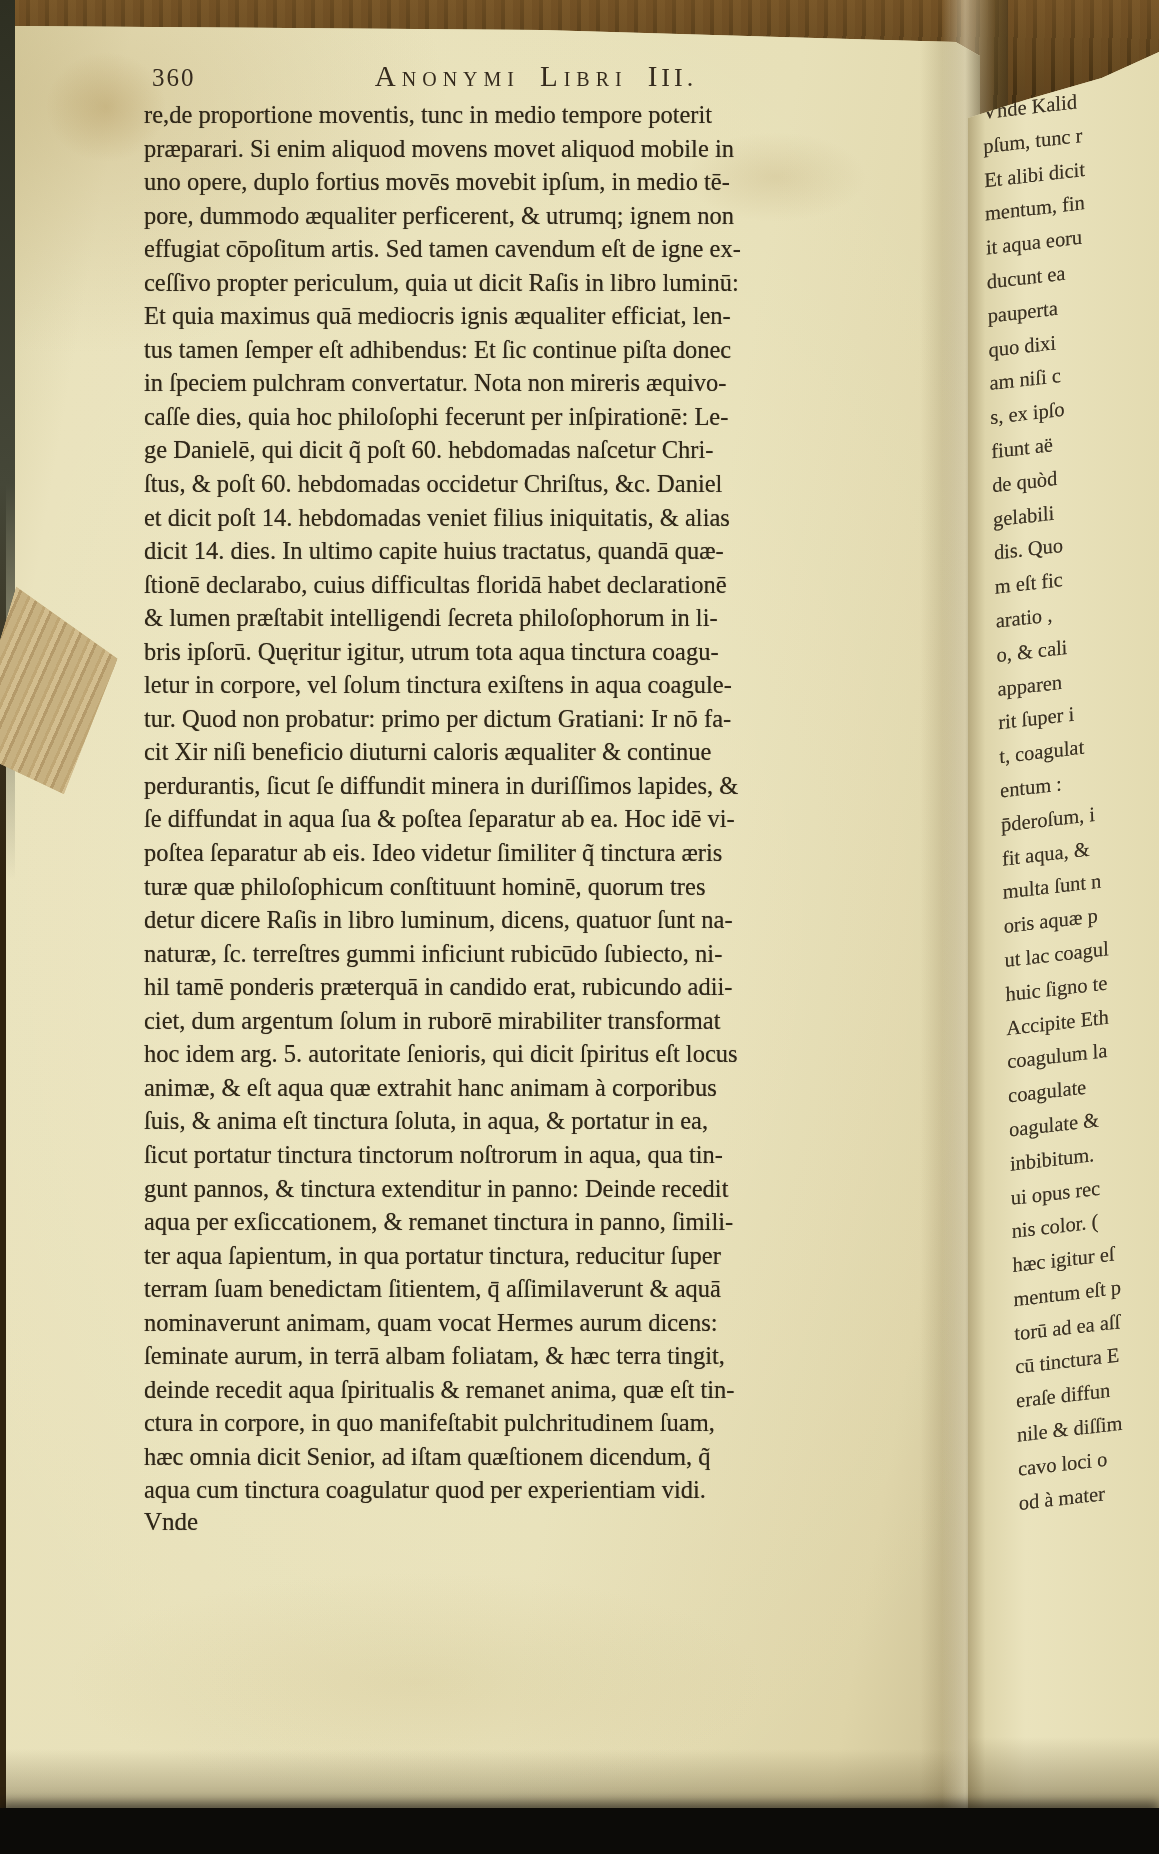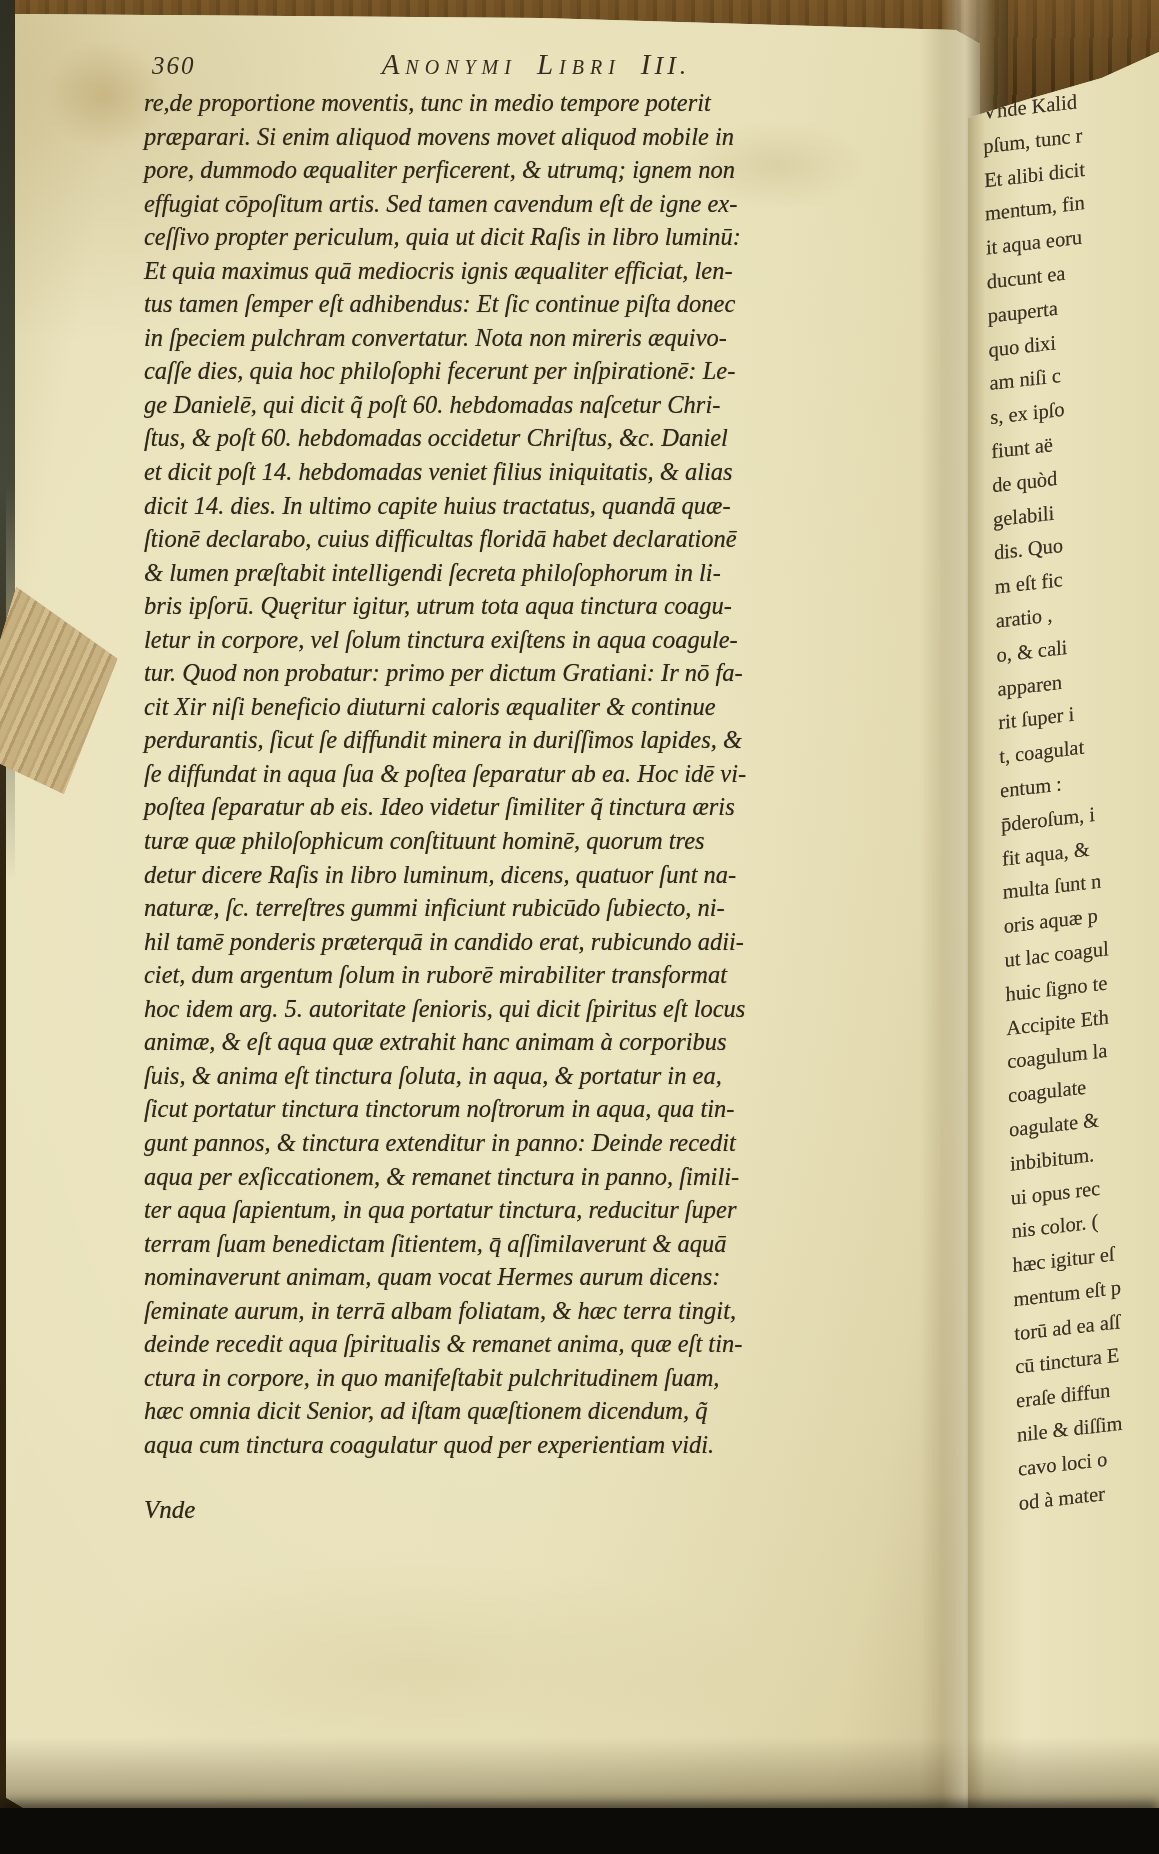--- a/index.html
+++ b/index.html
@@ -6,27 +6,27 @@
   .scene{position:relative;width:1159px;height:1854px;overflow:hidden;
          font-family:"Liberation Serif", serif;background:#30230f;}
 
   
   .wood{position:absolute;left:0;top:0;width:1159px;height:130px;
         background:
           repeating-linear-gradient(91deg,rgba(122,86,40,.55) 0 7px,rgba(70,48,20,.0) 7px 11px,rgba(150,110,55,.35) 11px 19px),
           linear-gradient(to bottom,#6b4c22,#4a3414 60%,#35250e);}
 
   
-  .page-main{position:absolute;left:6px;top:0;width:974px;height:1812px;
+  .page-main{position:absolute;left:6px;top:12px;width:974px;height:1812px;
     background:
       radial-gradient(620px 420px at 70px 90px, rgba(186,164,108,.35), rgba(0,0,0,0) 60%),
       radial-gradient(900px 1400px at 480px 900px, rgba(255,252,228,.25), rgba(0,0,0,0) 70%),
       linear-gradient(100deg,#d8cfa4 0%, #e9e2bc 10%, #e7e0b8 62%, #ded4a8 88%, #c9bd92 100%),
       #e4dcb4;
-    clip-path:polygon(0 14px, 55% 18px, 97.5% 30px, 100% 44px, 100% 100%, 2.5% 100%, 0 99.2%);font-style:italic;}
+    clip-path:polygon(0 14px, 55% 18px, 97.5% 30px, 100% 44px, 100% 100%, 2.5% 100%, 0 99.2%);}
   .page-main::after{content:"";position:absolute;left:0;bottom:0;width:100%;height:75px;
     background:linear-gradient(to bottom,rgba(0,0,0,0),rgba(84,70,38,.5));}
   .page-main::before{content:"";position:absolute;right:0;top:0;width:60px;height:100%;
     background:linear-gradient(to right,rgba(0,0,0,0),rgba(120,102,60,.38) 75%,rgba(78,64,34,.55));}
 
   .stain{position:absolute;border-radius:50%;pointer-events:none;}
 
   
   .pageno{position:absolute;left:146px;top:52px;font-size:25px;color:#352b1e;
           letter-spacing:2px;}
@@ -97,20 +97,21 @@
 
     <div class="pageno">360</div>
 
     <div class="title">
       <span class="tword">Anonymi</span><span class="tword">Libri</span><span class="tword numerals">III.</span>
     </div>
 
     <div class="body-block">
       <div class="bline">re,de proportione moventis, tunc in medio tempore poterit</div>
         <div class="bline">præparari. Si enim aliquod movens movet aliquod mobile in</div>
+        <div class="bline">uno opere, duplo fortius movēs movebit ipſum, in medio tē-</div>
         <div class="bline">pore, dummodo æqualiter perficerent, &amp; utrumq; ignem non</div>
         <div class="bline">effugiat cōpoſitum artis. Sed tamen cavendum eſt de igne ex-</div>
         <div class="bline">ceſſivo propter periculum, quia ut dicit Raſis in libro luminū:</div>
         <div class="bline">Et quia maximus quā mediocris ignis æqualiter efficiat, len-</div>
         <div class="bline">tus tamen ſemper eſt adhibendus: Et ſic continue piſta donec</div>
         <div class="bline">in ſpeciem pulchram convertatur. Nota non mireris æquivo-</div>
         <div class="bline">caſſe dies, quia hoc philoſophi fecerunt per inſpirationē: Le-</div>
         <div class="bline">ge Danielē, qui dicit q̃ poſt 60. hebdomadas naſcetur Chri-</div>
         <div class="bline">ſtus, &amp; poſt 60. hebdomadas occidetur Chriſtus, &amp;c. Daniel</div>
         <div class="bline">et dicit poſt 14. hebdomadas veniet filius iniquitatis, &amp; alias</div>

